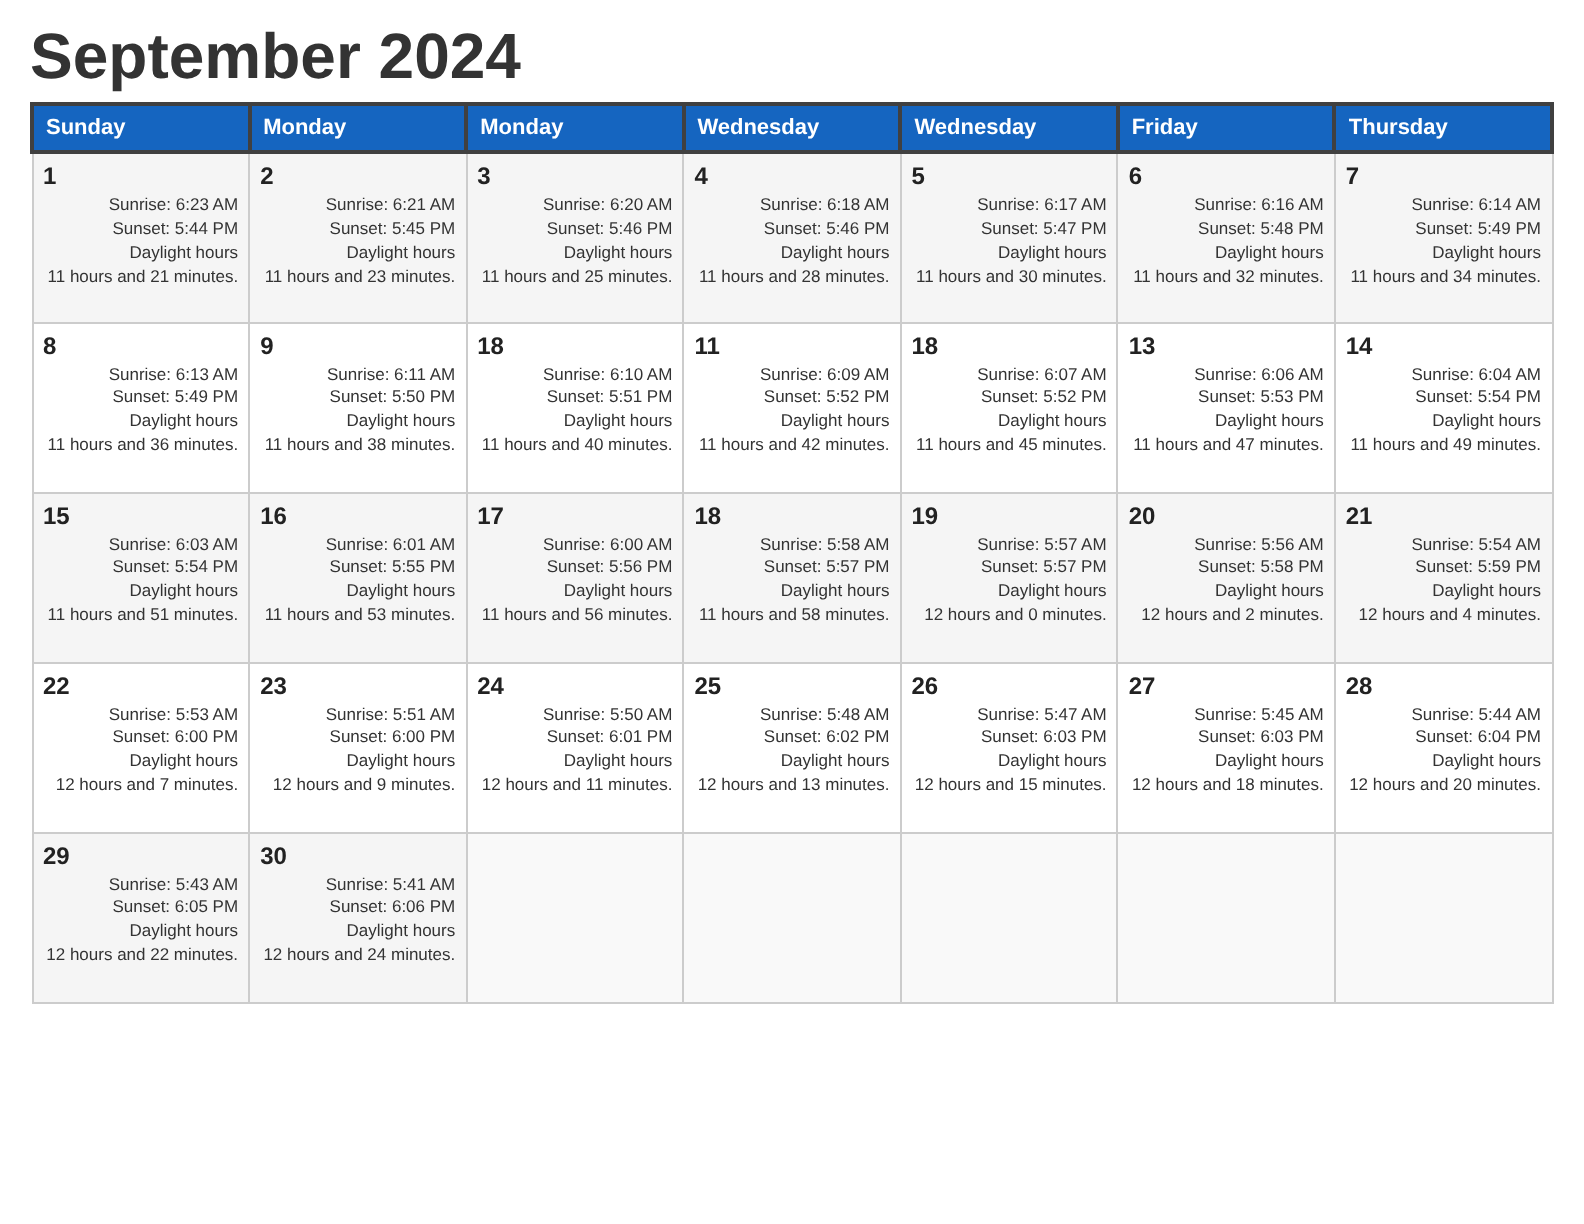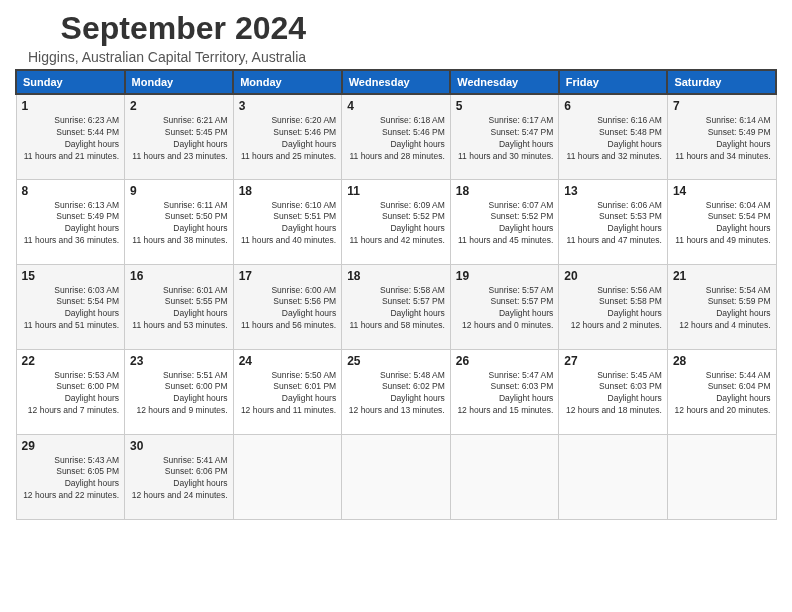--- a/index.html
+++ b/index.html
@@ -29,22 +29,21 @@
     }
     .logo-text span {
       color: #2196f3;
     }
     .logo-icon {
       width: 22px;
       height: 22px;
       margin-left: 2px;
     }
     .title-block {
-      text-align: right;
-      margin-left: 13px;
+      text-align: left;
     }
     .month-title {
       font-size: 32px;
       font-weight: bold;
       color: #333;
     }
     .subtitle {
       font-size: 14px;
       color: #555;
       margin-top: 2px;
@@ -93,34 +92,33 @@
     .empty-cell {
       background: #f9f9f9 !important;
     }
   </style>
 </head>
 <body>
 
 <div class="header">
   <div class="title-block">
     <div class="month-title">September 2024</div>
-    <div class="subtitle">Higgins, Australian Capital Territory, Australia</div>
   </div>
 </div>
 
 <table class="calendar">
   <thead>
     <tr>
     <th>Sunday</th>
         <th>Monday</th>
         <th>Monday</th>
         <th>Wednesday</th>
         <th>Wednesday</th>
         <th>Friday</th>
-        <th>Saturday</th>
+        <th>Thursday</th>
       </tr>
   </thead>
   <tbody id="calendar-body">
   <tr>
         <td>
         <span class="day-number">1</span>
         <div class="day-info">Sunrise: 6:23 AM<br>Sunset: 5:44 PM<br>Daylight hours<br>11 hours and 21 minutes.</div>
       </td>
         <td>
         <span class="day-number">2</span>

